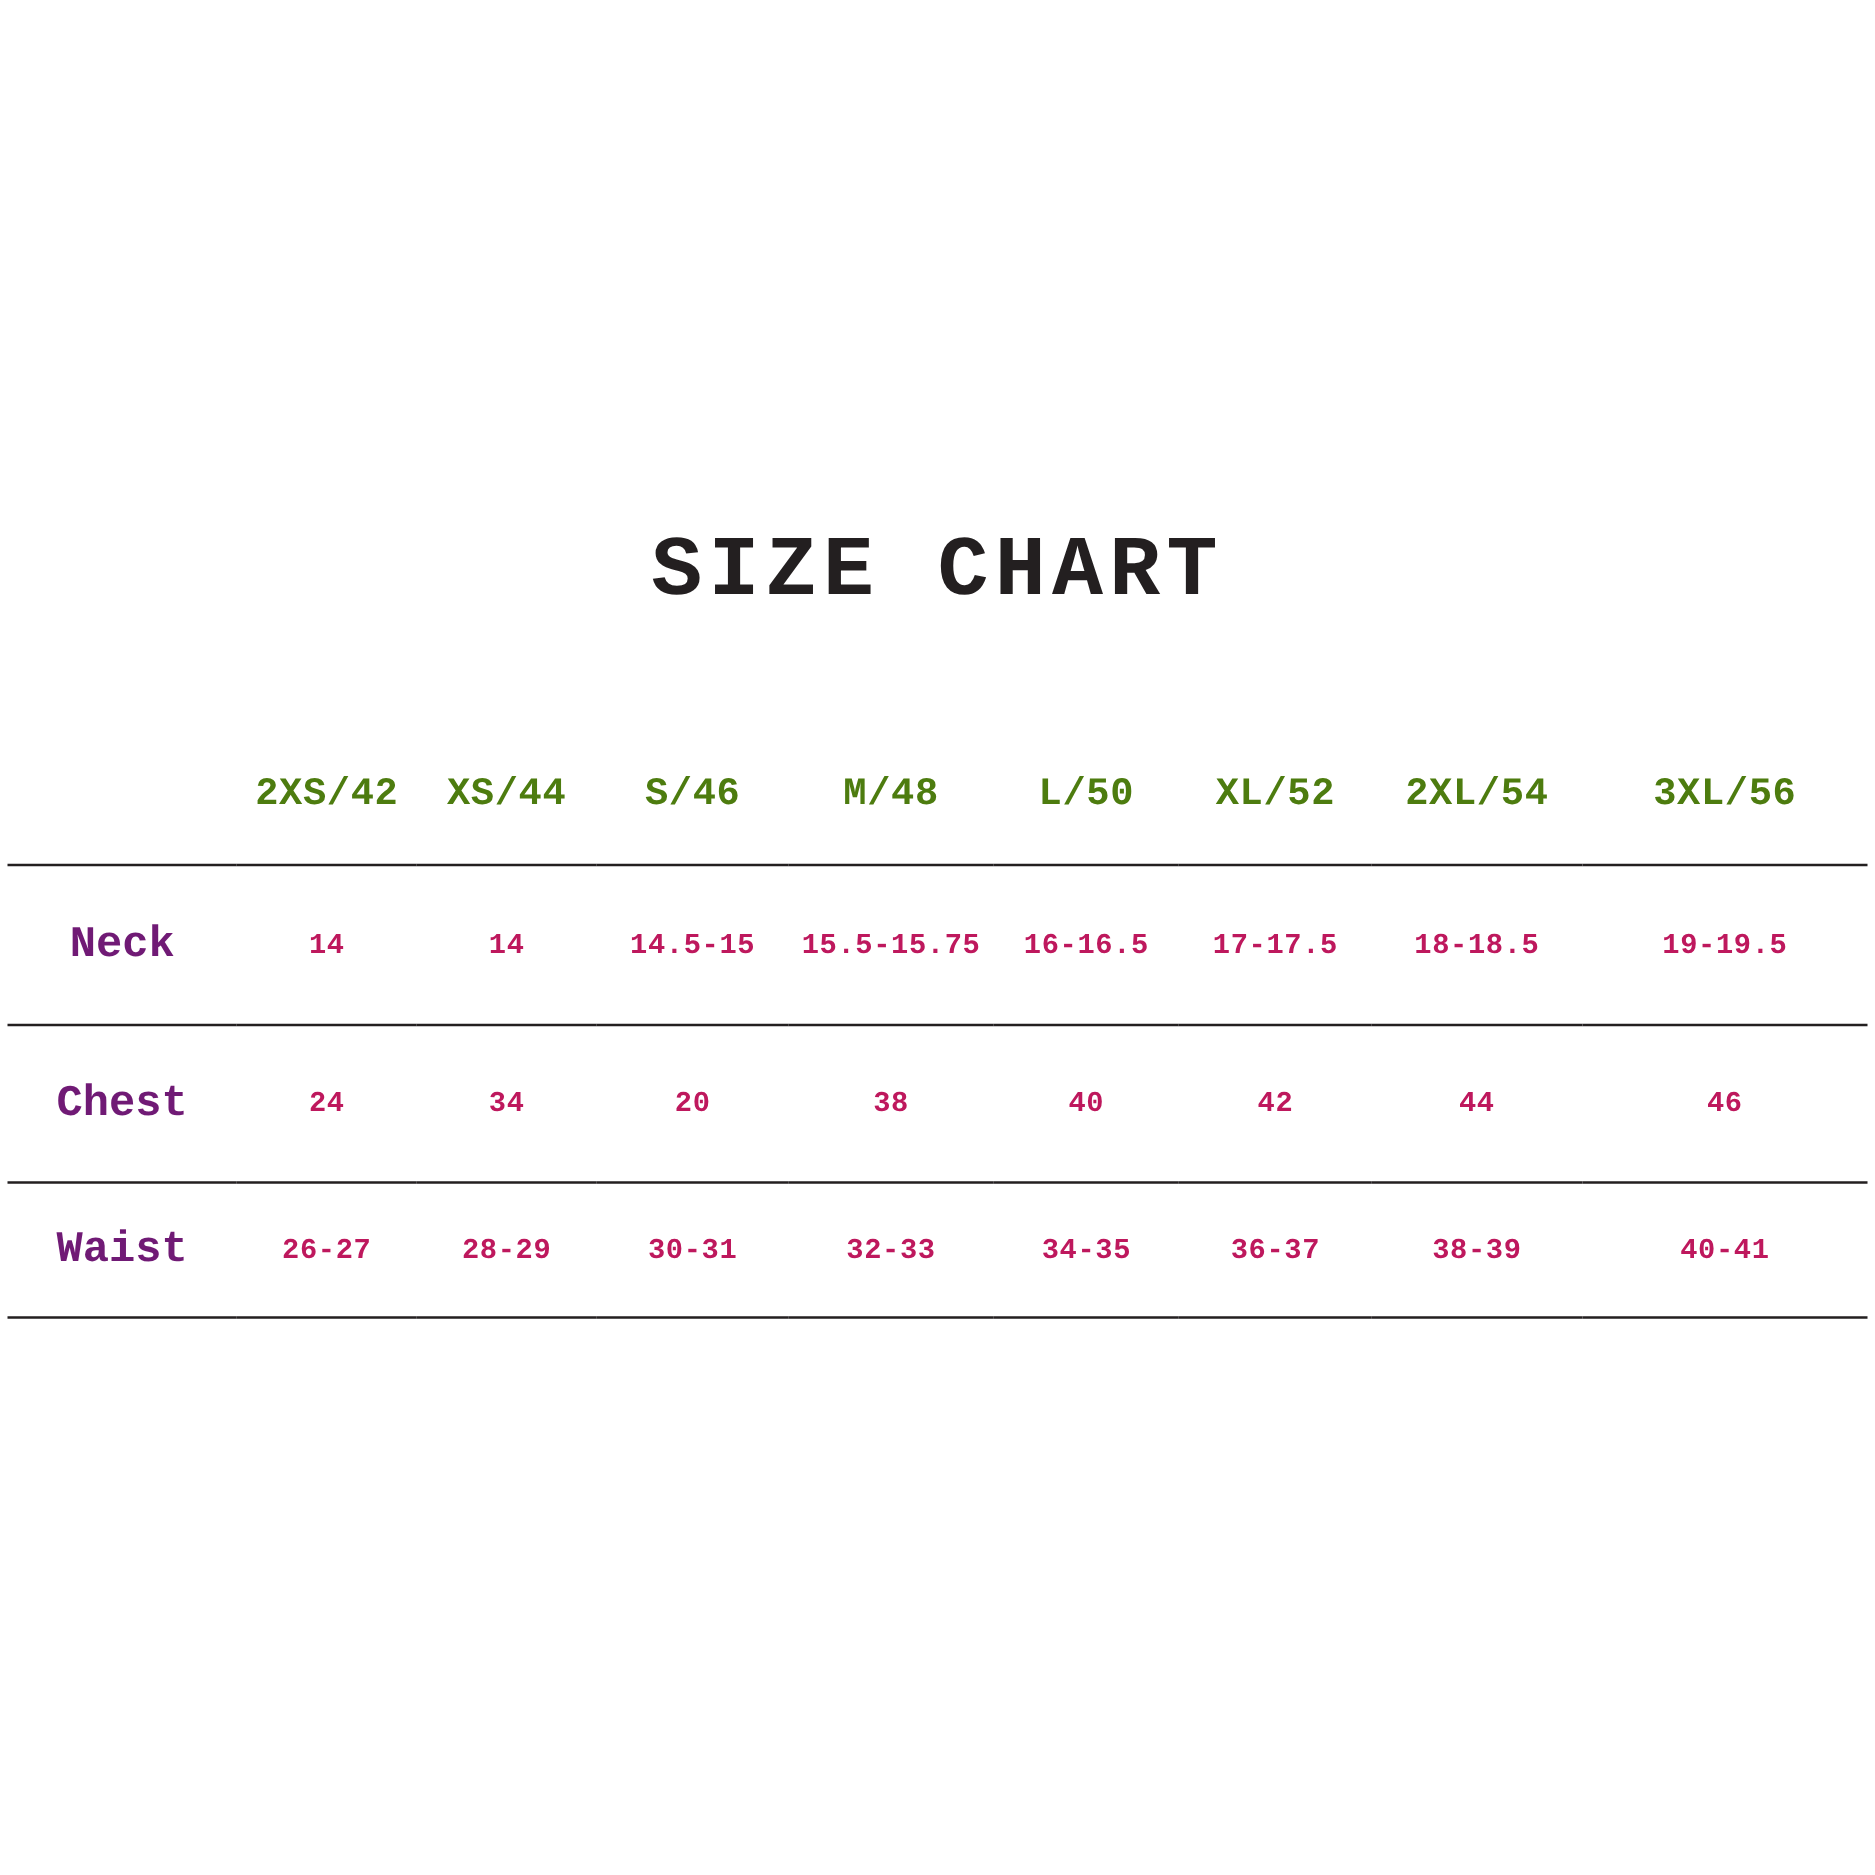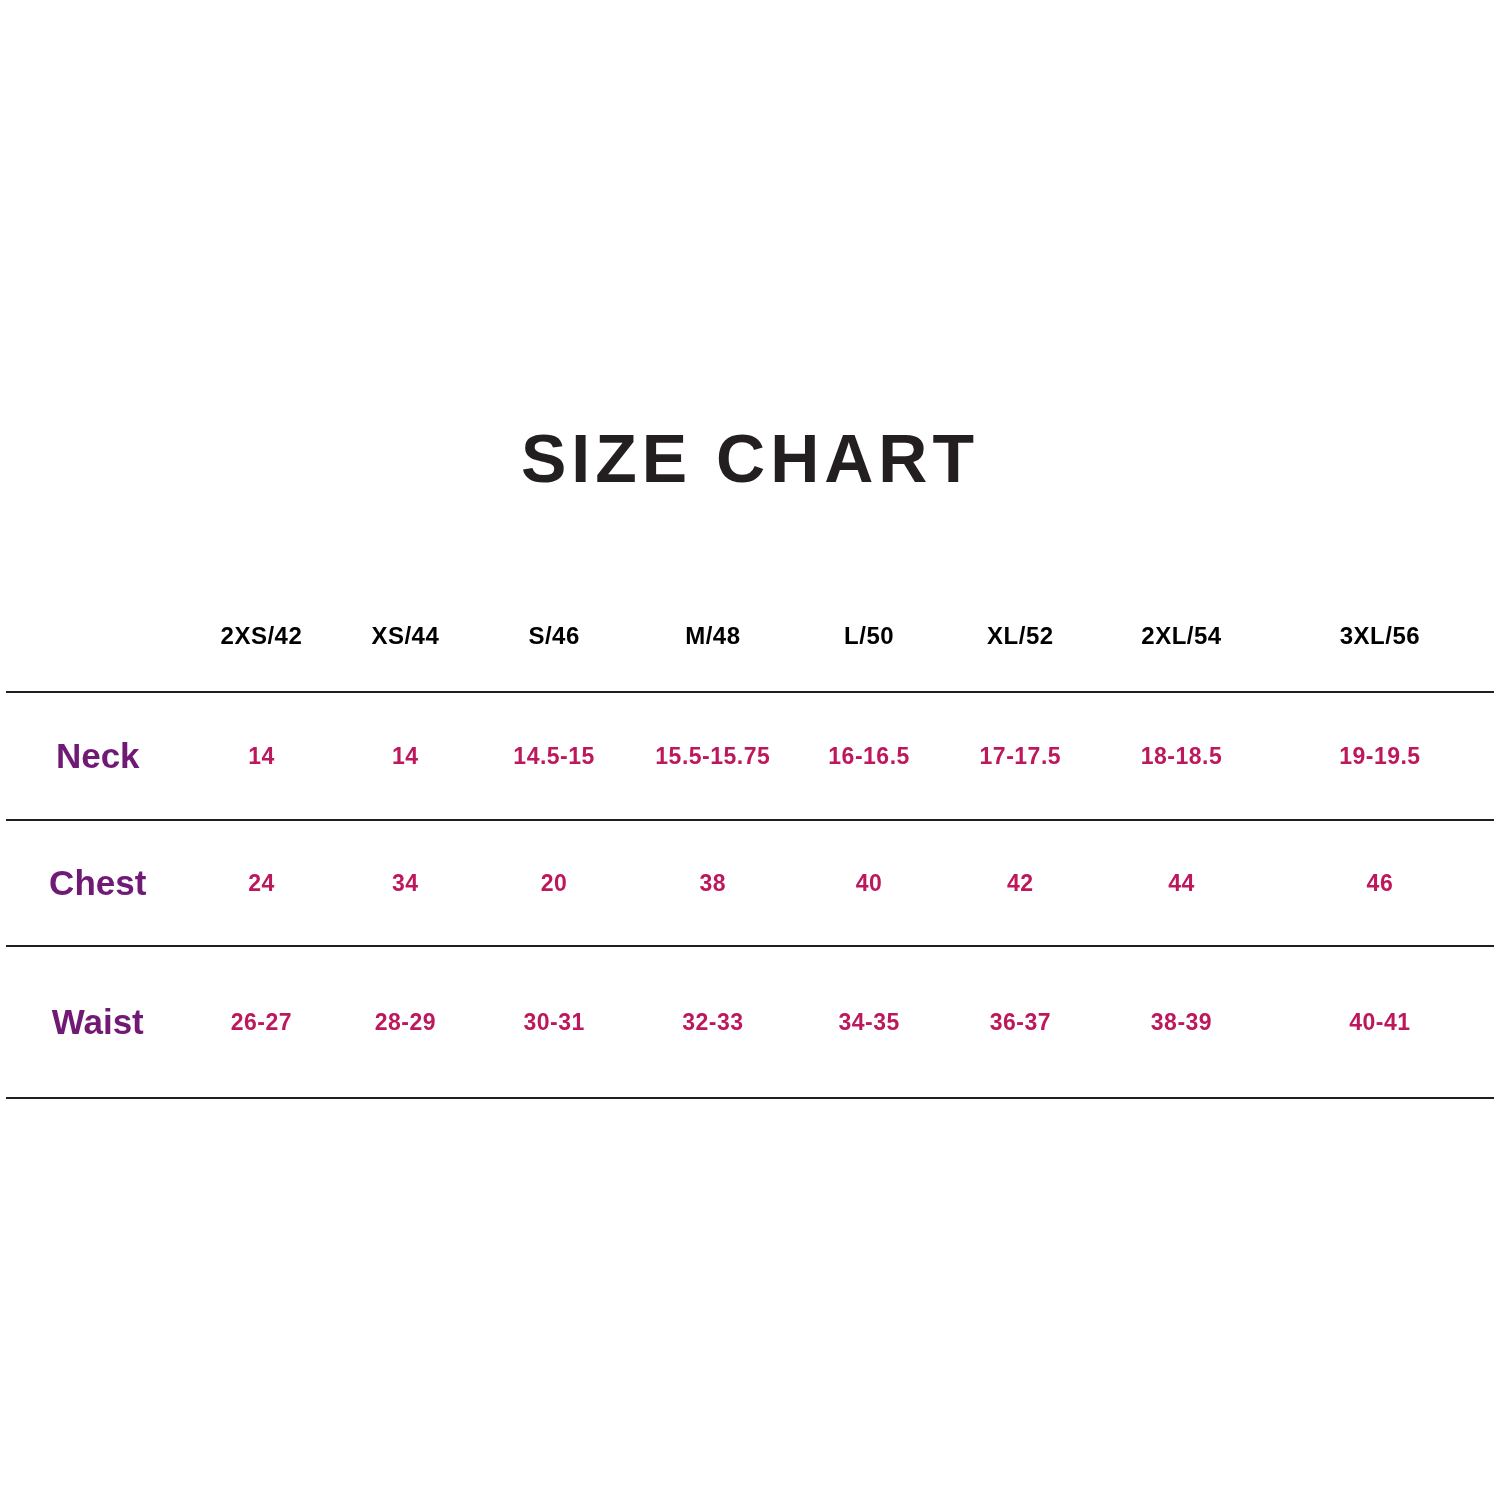--- a/index.html
+++ b/index.html
@@ -5,21 +5,21 @@
   html, body {
     margin: 0;
     padding: 0;
     background: #ffffff;
   }
   .page {
     position: relative;
     width: 1500px;
     height: 1500px;
     background: #ffffff;
-    font-family: Liberation Sans, sans-serif;
+    font-family: Liberation Mono, monospace;
     color: #231f20;
     overflow: hidden;
   }
   .page-title {
     margin: 424px 0 0 0;
     font-size: 68px;
     line-height: 1;
     font-weight: 700;
     letter-spacing: 5px;
     text-align: center;
@@ -36,24 +36,24 @@
     border-bottom: 2px solid #231f20;
     text-align: center;
     vertical-align: middle;
     white-space: nowrap;
     font-weight: 700;
     padding: 0;
   }
   thead tr { height: 112px; }
   tr.row-neck  { height: 128px; }
   tr.row-chest { height: 126px; margin-top: 16px; }
-  tr.row-waist { height: 152px; }
+  tr.row-waist { height: 108px; }
   th.size-header {
-    color: #000000;
-    font-size: 24px;
+    color: #4d7c0f;
+    font-size: 31px;
     letter-spacing: 0.5px;
   }
   td.size-value {
     color: #be185d;
     font-size: 23px;
     letter-spacing: 0.5px;
     padding-top: 20px;
   }
   th.spacer { border-bottom: 2px solid #231f20; }
   td.row-label {

